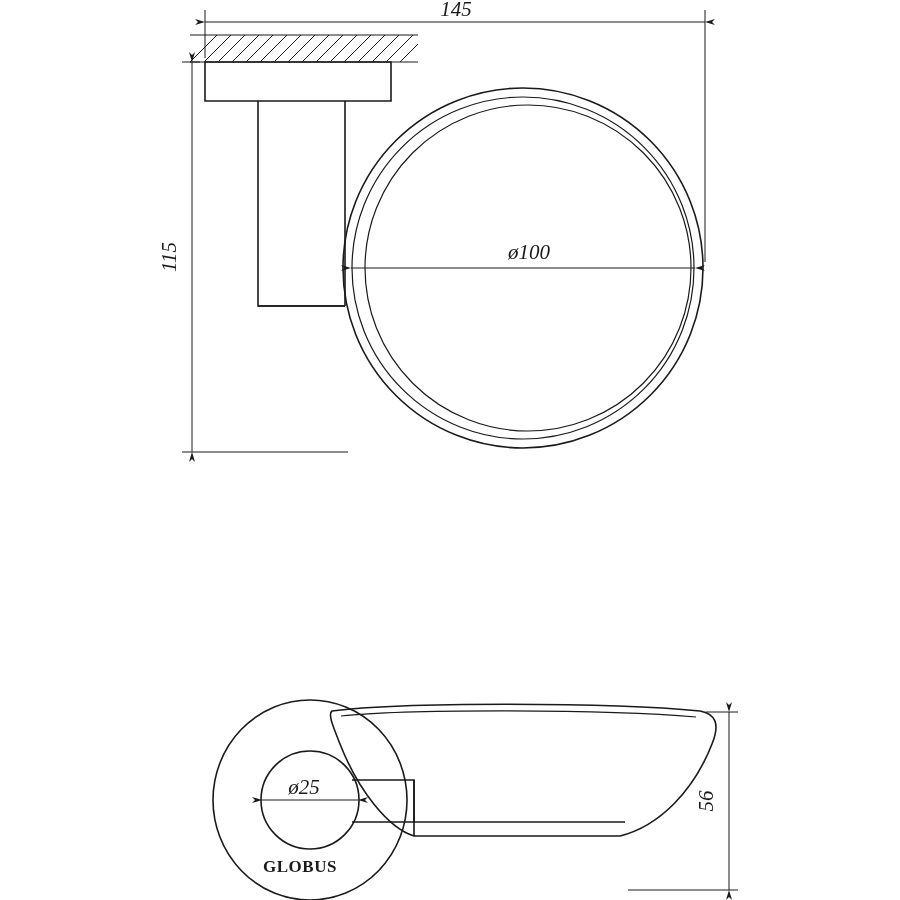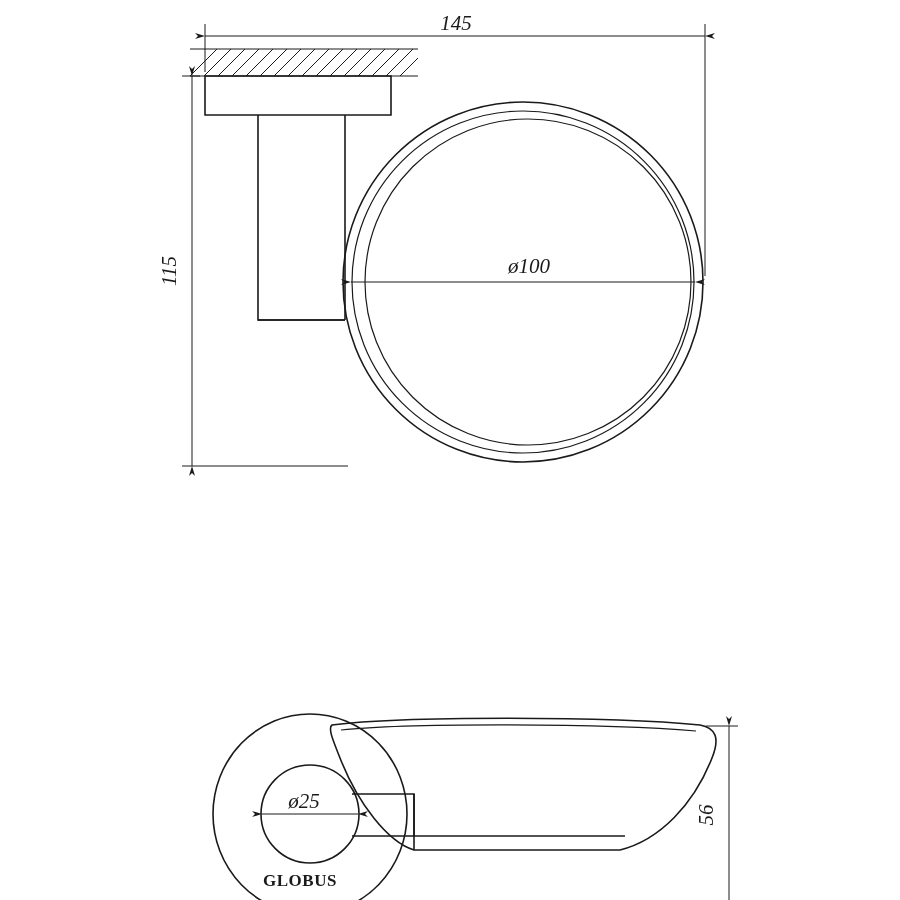--- a/index.html
+++ b/index.html
@@ -10,21 +10,20 @@
   body {
     width: 900px;
     height: 900px;
     font-family: "Liberation Sans", sans-serif;
     overflow: hidden;
   }
   #drawing-root {
     position: relative;
     width: 900px;
     height: 768px;
-    margin-top: 14px;
   }
   svg#technical-drawing {
     display: block;
     width: 900px;
     height: 900px;
   }
   .dim-text {
     font-family: "Liberation Serif", serif;
     font-style: italic;
     font-size: 21px;

